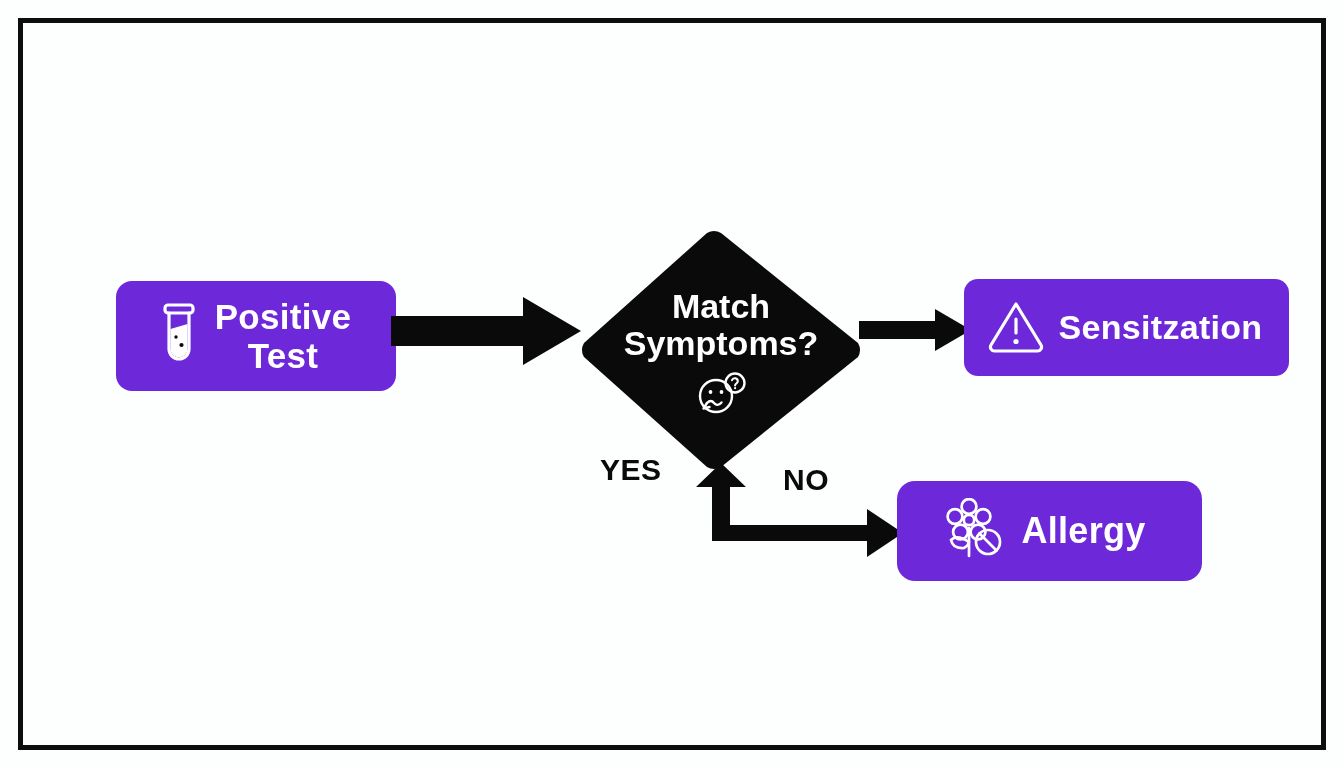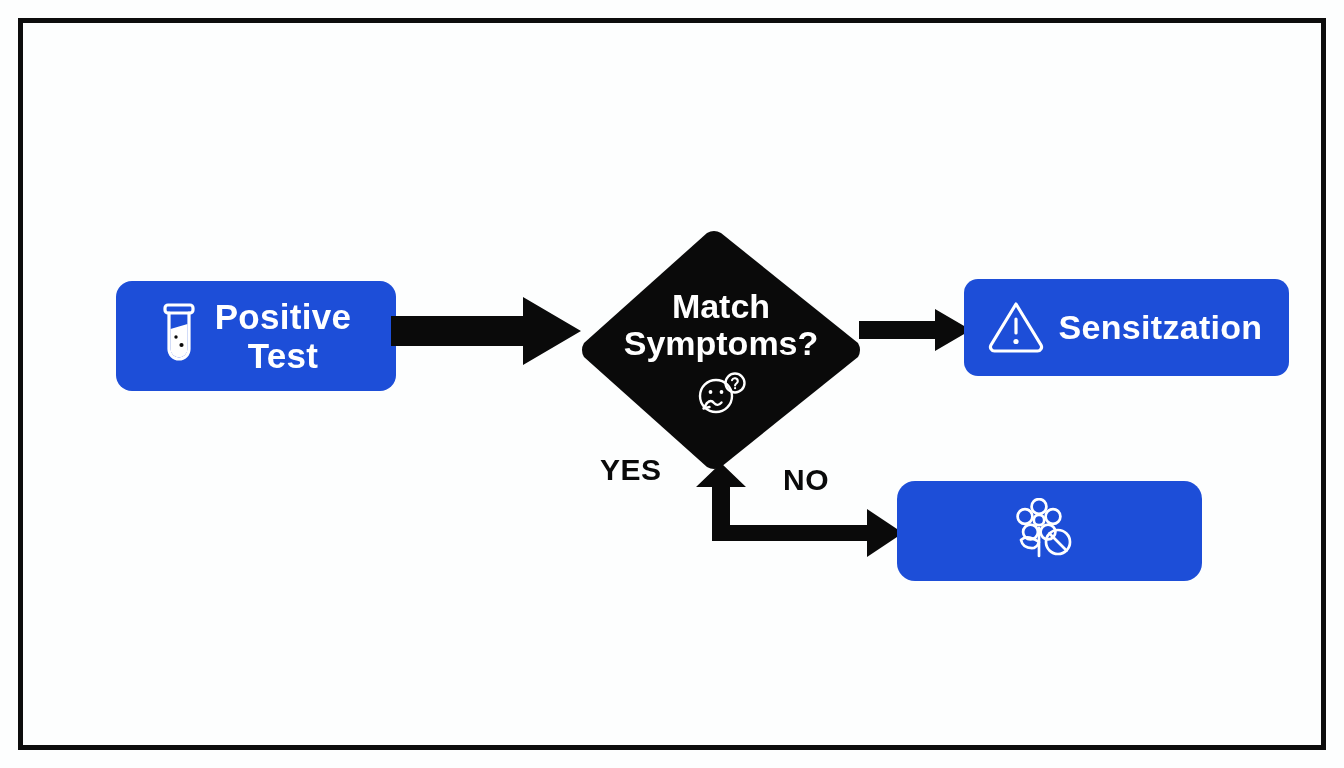--- a/index.html
+++ b/index.html
@@ -26,21 +26,21 @@
     width: 1308px;
     height: 732px;
     border: 5px solid #0d0d0d;
     box-sizing: border-box;
     background: #fdfefe;
   }
 
   
   .node {
     position: absolute;
-    background: #1d4ed8;
+    background: #6d28d9;
     border-radius: 18px;
     display: flex;
     align-items: center;
     justify-content: center;
     gap: 14px;
     box-sizing: border-box;
   }
   .node .label {
     color: #ffffff;
     font-weight: bold;
@@ -226,16 +226,17 @@
           <circle cx="24" cy="22" r="5.2"></circle>
 
           <path d="M24 30 V58"></path>
 
           <path d="M24 44 q-12 -8 -18 -2 q2 9 13 8 q4 -2 5 -6 Z"></path>
 
           <circle cx="43" cy="44" r="12"></circle>
           <path d="M34.5 35.5 L51.5 52.5"></path>
         </svg>
       </span>
+      <span class="label">Allergy</span>
     </div>
 
   </div>
 </div>
 
 </body></html>

